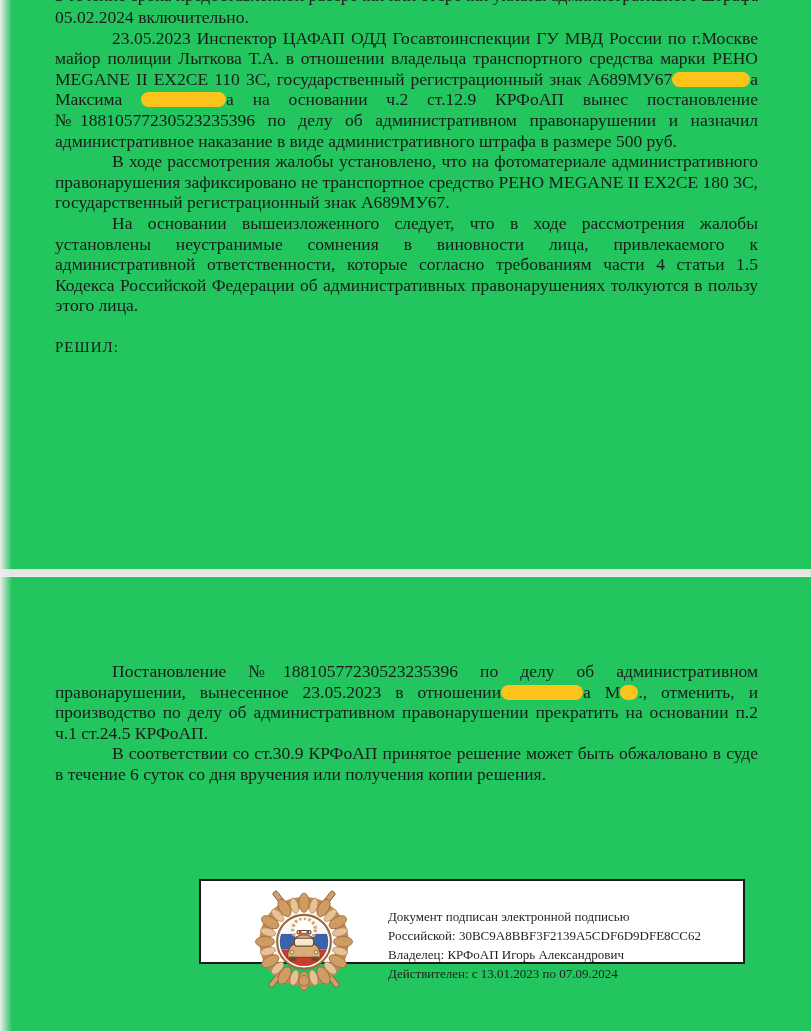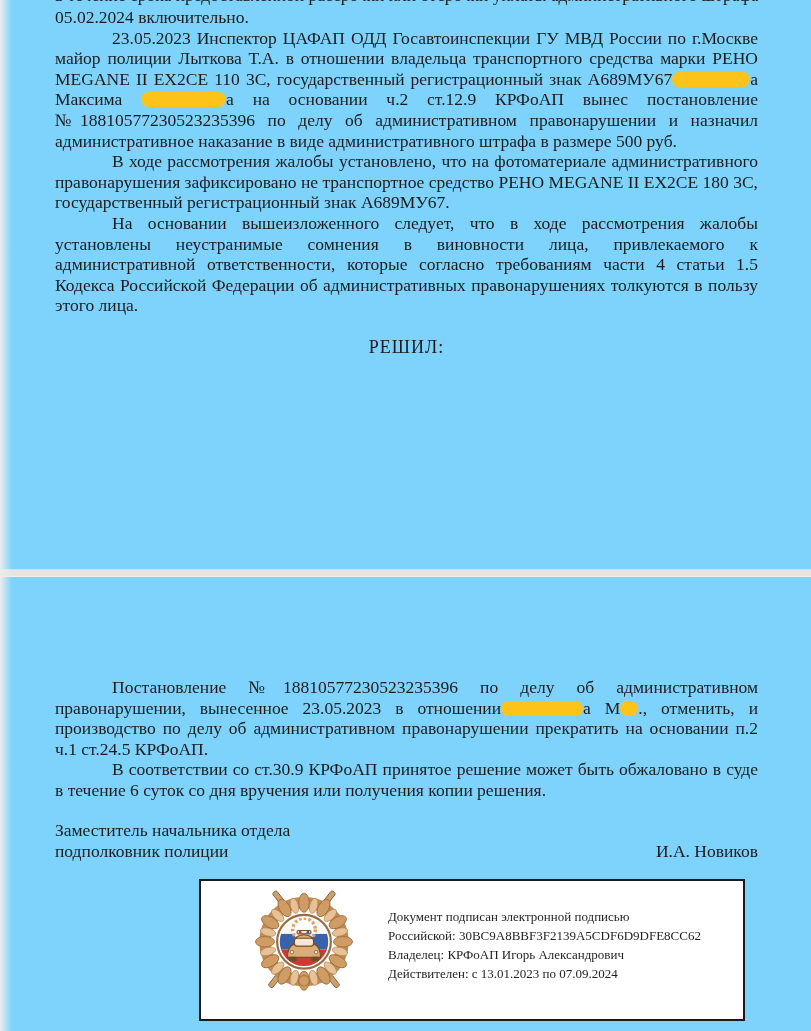--- a/index.html
+++ b/index.html
@@ -8,57 +8,57 @@
     background:#ffffff;
     font-family:"Liberation Serif","DejaVu Serif",serif;
     color:#1b1b1b;
   }
   
   .edge-shade{
     position:absolute;left:0;top:0;width:14px;height:1031px;
     background:linear-gradient(90deg,#ededed 0%,rgba(255,255,255,0) 85%);
     pointer-events:none;
   }
-  .page{position:absolute;left:0;right:0;background:#7dd3fc;}
+  .page{position:absolute;left:0;right:0;background:#22c55e;}
   #page1{top:0;height:569px;}
   #page2{top:577px;height:454px;}
   .page-gap{
     position:absolute;left:0;right:0;top:569px;height:8px;
     background:#e5e5e5;border-top:1px solid #dcdcdc;border-bottom:1px solid #efefef;
     box-sizing:border-box;
   }
   .clip-line{
     position:absolute;top:0;left:55px;right:53px;height:6px;overflow:hidden;
   }
   .clip-line .inner{
     margin-top:-15px;font-size:17.5px;line-height:20px;text-align:justify;
     text-align-last:justify;white-space:nowrap;overflow:hidden;
   }
   .body-text{
     position:absolute;left:55px;right:53px;
     font-size:17.5px;line-height:20.6px;text-align:justify;
   }
   #p1-text{top:7px;}
-  #p2-text{top:84px;margin-top:16px;}
+  #p2-text{top:84px;}
   .para{margin:0;}
   .para.indent{text-indent:57px;}
   .redact{
     display:inline-block;height:15px;border-radius:8px;
     background:#FCC41B;vertical-align:-2px;
   }
   .decision-heading{
-    margin-top:21px;text-align:center;font-size:18px;letter-spacing:1px;
+    margin-top:21px;text-align:left;font-size:15px;letter-spacing:1px;
   }
   .signature{
     position:absolute;top:243px;left:55px;right:53px;
     display:flex;justify-content:space-between;align-items:flex-end;
     font-size:17.5px;line-height:20.6px;
   }
   .stamp-box{
-    position:absolute;top:302px;left:199px;width:546px;height:142px;
+    position:absolute;top:302px;left:199px;width:546px;height:85px;
     border:2px solid #1a1a1a;box-sizing:border-box;background:#ffffff;
   }
   .stamp-emblem{
     position:absolute;left:49px;top:7px;width:108px;height:104px;
   }
   .stamp-text{
     position:absolute;left:187px;top:26px;right:8px;
     font-size:13px;line-height:19px;color:#1f1f1f;
   }
   .stamp-line{white-space:nowrap;}
@@ -86,27 +86,20 @@
   <div class="page-gap"></div>
 
   <div class="page" id="page2">
     <div class="body-text" id="p2-text">
       <div>
           <p class="para indent">Постановление №18810577230523235396 по делу об административном правонарушении, вынесенное 23.05.2023 в отношении<span class="redact" style="width: 82px;"></span>а М<span class="redact" style="width: 18px;"></span>., отменить, и производство по делу об административном правонарушении прекратить на основании п.2 ч.1 ст.24.5 КРФоАП.</p>
           <p class="para indent">В соответствии со ст.30.9 КРФоАП принятое решение может быть обжаловано в суде в течение 6 суток со дня вручения или получения копии решения.</p>
         </div>
     </div>
 
-    <div class="signature">
-      <div>
-        <div>Заместитель начальника отдела</div>
-        <div>подполковник полиции</div>
-      </div>
-      <div>И.А. Новиков</div>
-    </div>
 
     <div class="stamp-box">
       <svg class="stamp-emblem" viewBox="0 0 120 120" aria-hidden="true">
 
         <g stroke="#8a5a2e" stroke-width="1">
           <rect x="30" y="2" width="6" height="24" rx="2" transform="rotate(-38 33 14)" fill="#caa06f"></rect>
           <rect x="84" y="2" width="6" height="24" rx="2" transform="rotate(38 87 14)" fill="#caa06f"></rect>
           <rect x="24" y="96" width="6" height="20" rx="2" transform="rotate(38 27 106)" fill="#caa06f"></rect>
           <rect x="90" y="96" width="6" height="20" rx="2" transform="rotate(-38 93 106)" fill="#caa06f"></rect>
         </g>

